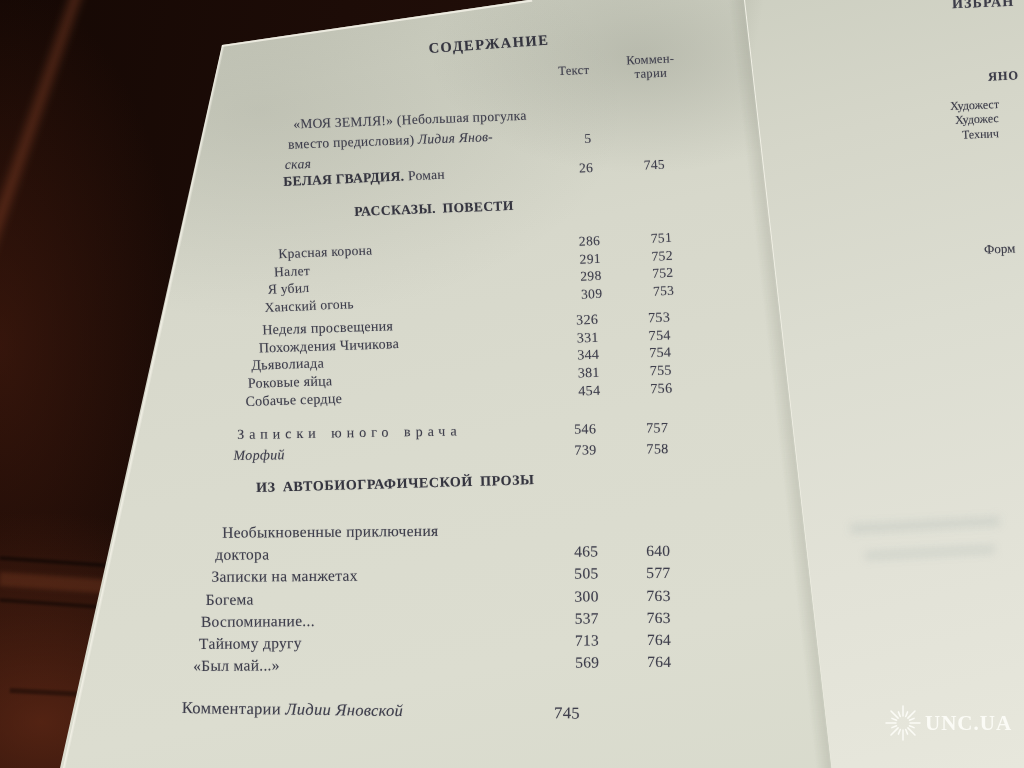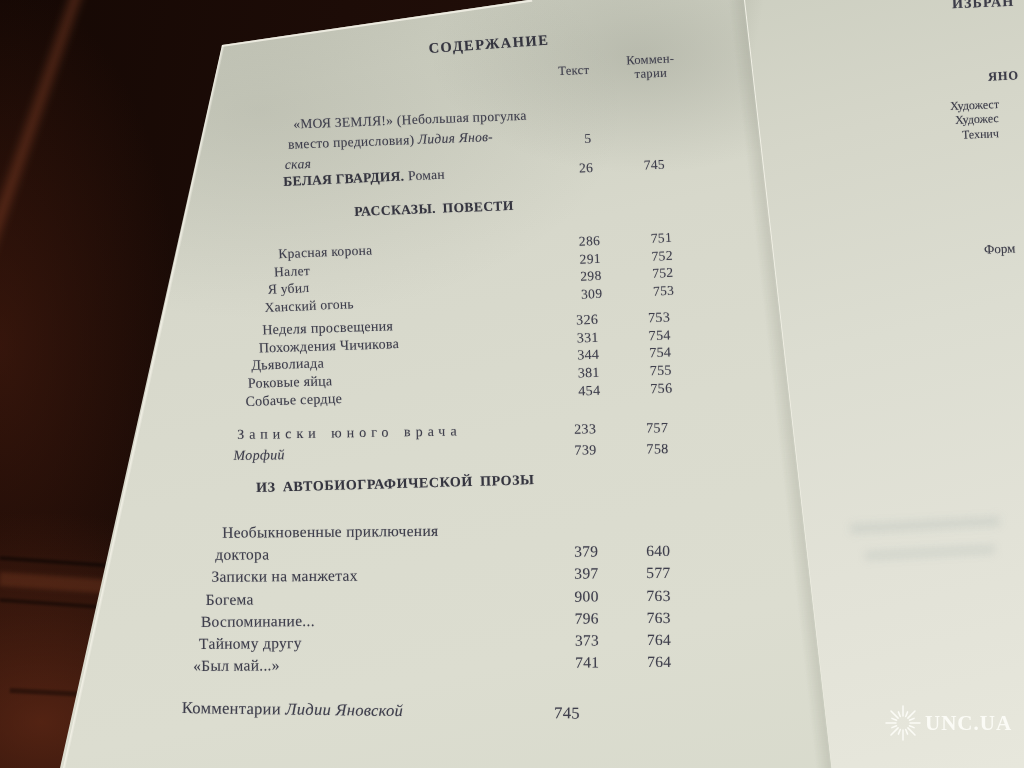--- a/index.html
+++ b/index.html
@@ -214,66 +214,66 @@
     <div class="toc-row">
       <span class="t">Собачье сердце</span>
       <span class="n1">454</span>
       <span class="n2">756</span>
     </div>
   </div>
 
   <div class="sec grp notes">
     <div class="toc-row">
       <span class="t">Записки юного врача</span>
-      <span class="n1">233</span>
+      <span class="n1">546</span>
       <span class="n2">757</span>
     </div>
     <div class="toc-row">
       <span class="t it">Морфий</span>
       <span class="n1">739</span>
       <span class="n2">758</span>
     </div>
   </div>
 
   <div class="sec avtobio">ИЗ АВТОБИОГРАФИЧЕСКОЙ ПРОЗЫ</div>
 
   <div class="sec grp gc">
     <div class="toc-row">
       <span class="t">Необыкновенные приключения</span>
       <span class="n1"></span>
       <span class="n2"></span>
     </div>
     <div class="toc-row">
       <span class="t">доктора</span>
-      <span class="n1">379</span>
+      <span class="n1">465</span>
       <span class="n2">640</span>
     </div>
     <div class="toc-row">
       <span class="t">Записки на манжетах</span>
-      <span class="n1">397</span>
+      <span class="n1">505</span>
       <span class="n2">577</span>
     </div>
     <div class="toc-row">
       <span class="t">Богема</span>
-      <span class="n1">900</span>
+      <span class="n1">300</span>
       <span class="n2">763</span>
     </div>
     <div class="toc-row">
       <span class="t">Воспоминание...</span>
-      <span class="n1">796</span>
+      <span class="n1">537</span>
       <span class="n2">763</span>
     </div>
     <div class="toc-row">
       <span class="t">Тайному другу</span>
-      <span class="n1">373</span>
+      <span class="n1">713</span>
       <span class="n2">764</span>
     </div>
     <div class="toc-row">
       <span class="t">«Был май...»</span>
-      <span class="n1">741</span>
+      <span class="n1">569</span>
       <span class="n2">764</span>
     </div>
   </div>
 
   <div class="sec comments toc-row">
     <span class="t"><span>Комментарии </span><span class="it">Лидии Яновской</span></span>
     <span class="n1">745</span>
   </div>
 </div>
 

